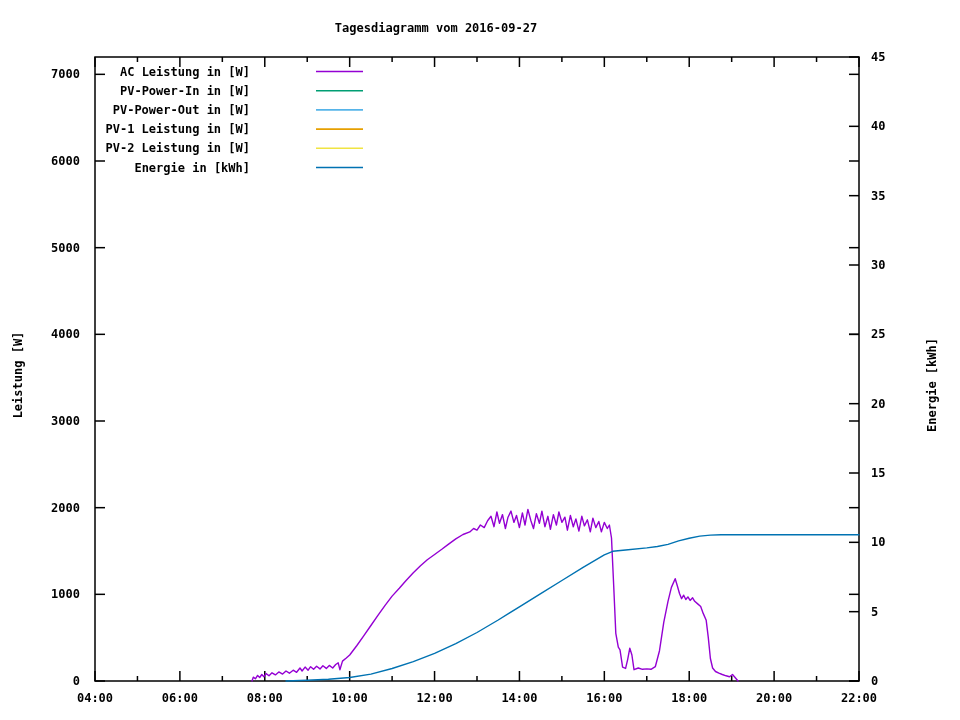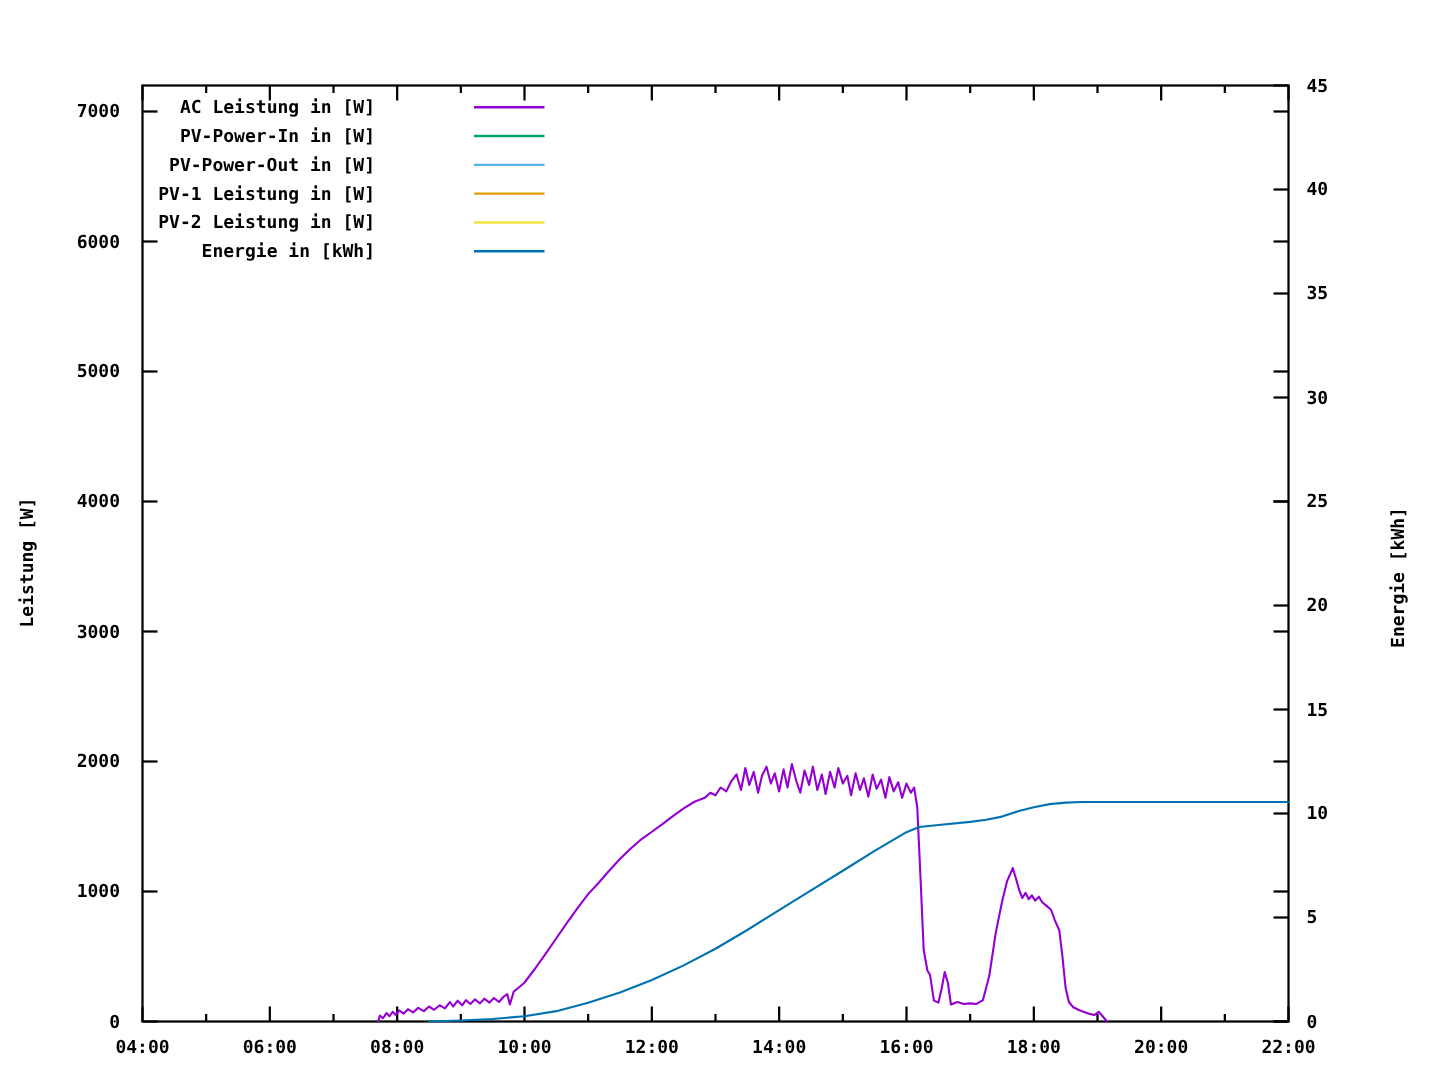--- a/index.html
+++ b/index.html
@@ -9,20 +9,21 @@
   #chart-title{left:436px;top:21px;transform:translateX(-50%);}
   #y1-label{left:18px;top:375px;transform:translate(-50%,-50%) rotate(-90deg);}
   #y2-label{left:932px;top:385px;transform:translate(-50%,-50%) rotate(-90deg);}
   svg{position:absolute;left:0;top:0;}
   svg text{font-family:"DejaVu Sans Mono","Liberation Mono",monospace;font-size:12px;font-weight:bold;fill:#000;}
 </style>
 </head>
 <body>
 
 <div id="canvas">
+  <div id="chart-title" class="lbl">Tagesdiagramm vom 2016-09-27</div>
   <div id="y1-label" class="lbl">Leistung [W]</div>
   <div id="y2-label" class="lbl">Energie [kWh]</div>
   <svg id="chart" width="960" height="720">
       <rect x="95" y="57" width="764" height="624" fill="none" stroke="#000" stroke-width="1.5"></rect>
       <g>
         <line x1="95" y1="681" x2="95" y2="671" stroke="#000" stroke-width="1.5"></line>
         <line x1="95" y1="57" x2="95" y2="67" stroke="#000" stroke-width="1.5"></line>
         <text x="95" y="702" text-anchor="middle">04:00</text>
         <line x1="137.44444444444446" y1="681" x2="137.44444444444446" y2="676" stroke="#000" stroke-width="1.5"></line>
         <line x1="137.44444444444446" y1="57" x2="137.44444444444446" y2="62" stroke="#000" stroke-width="1.5"></line>

